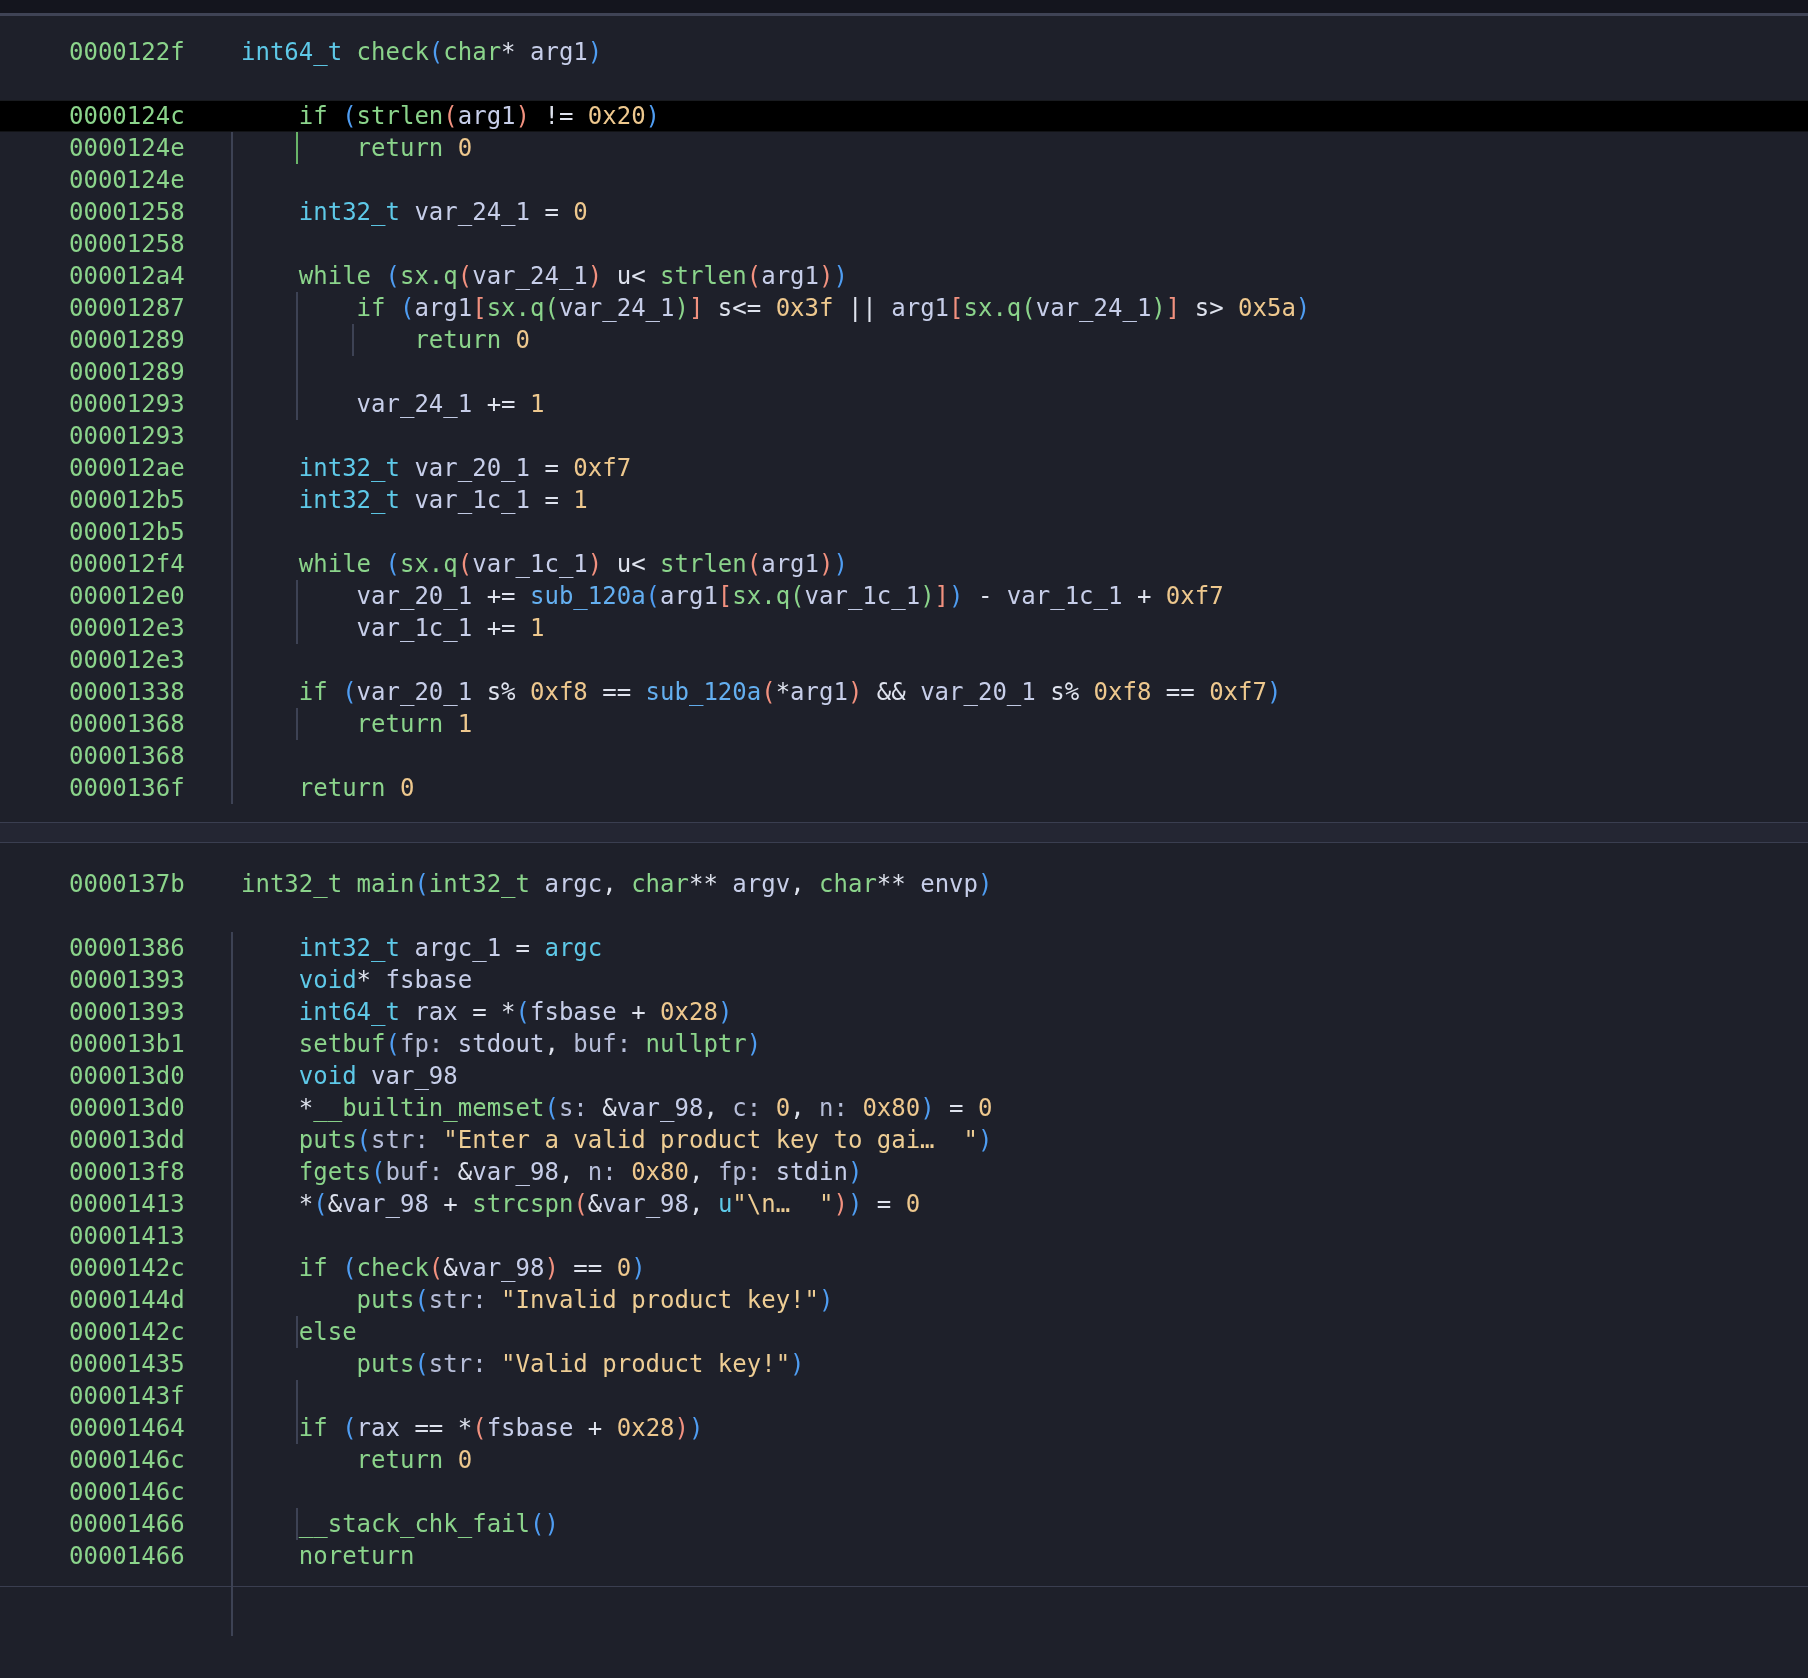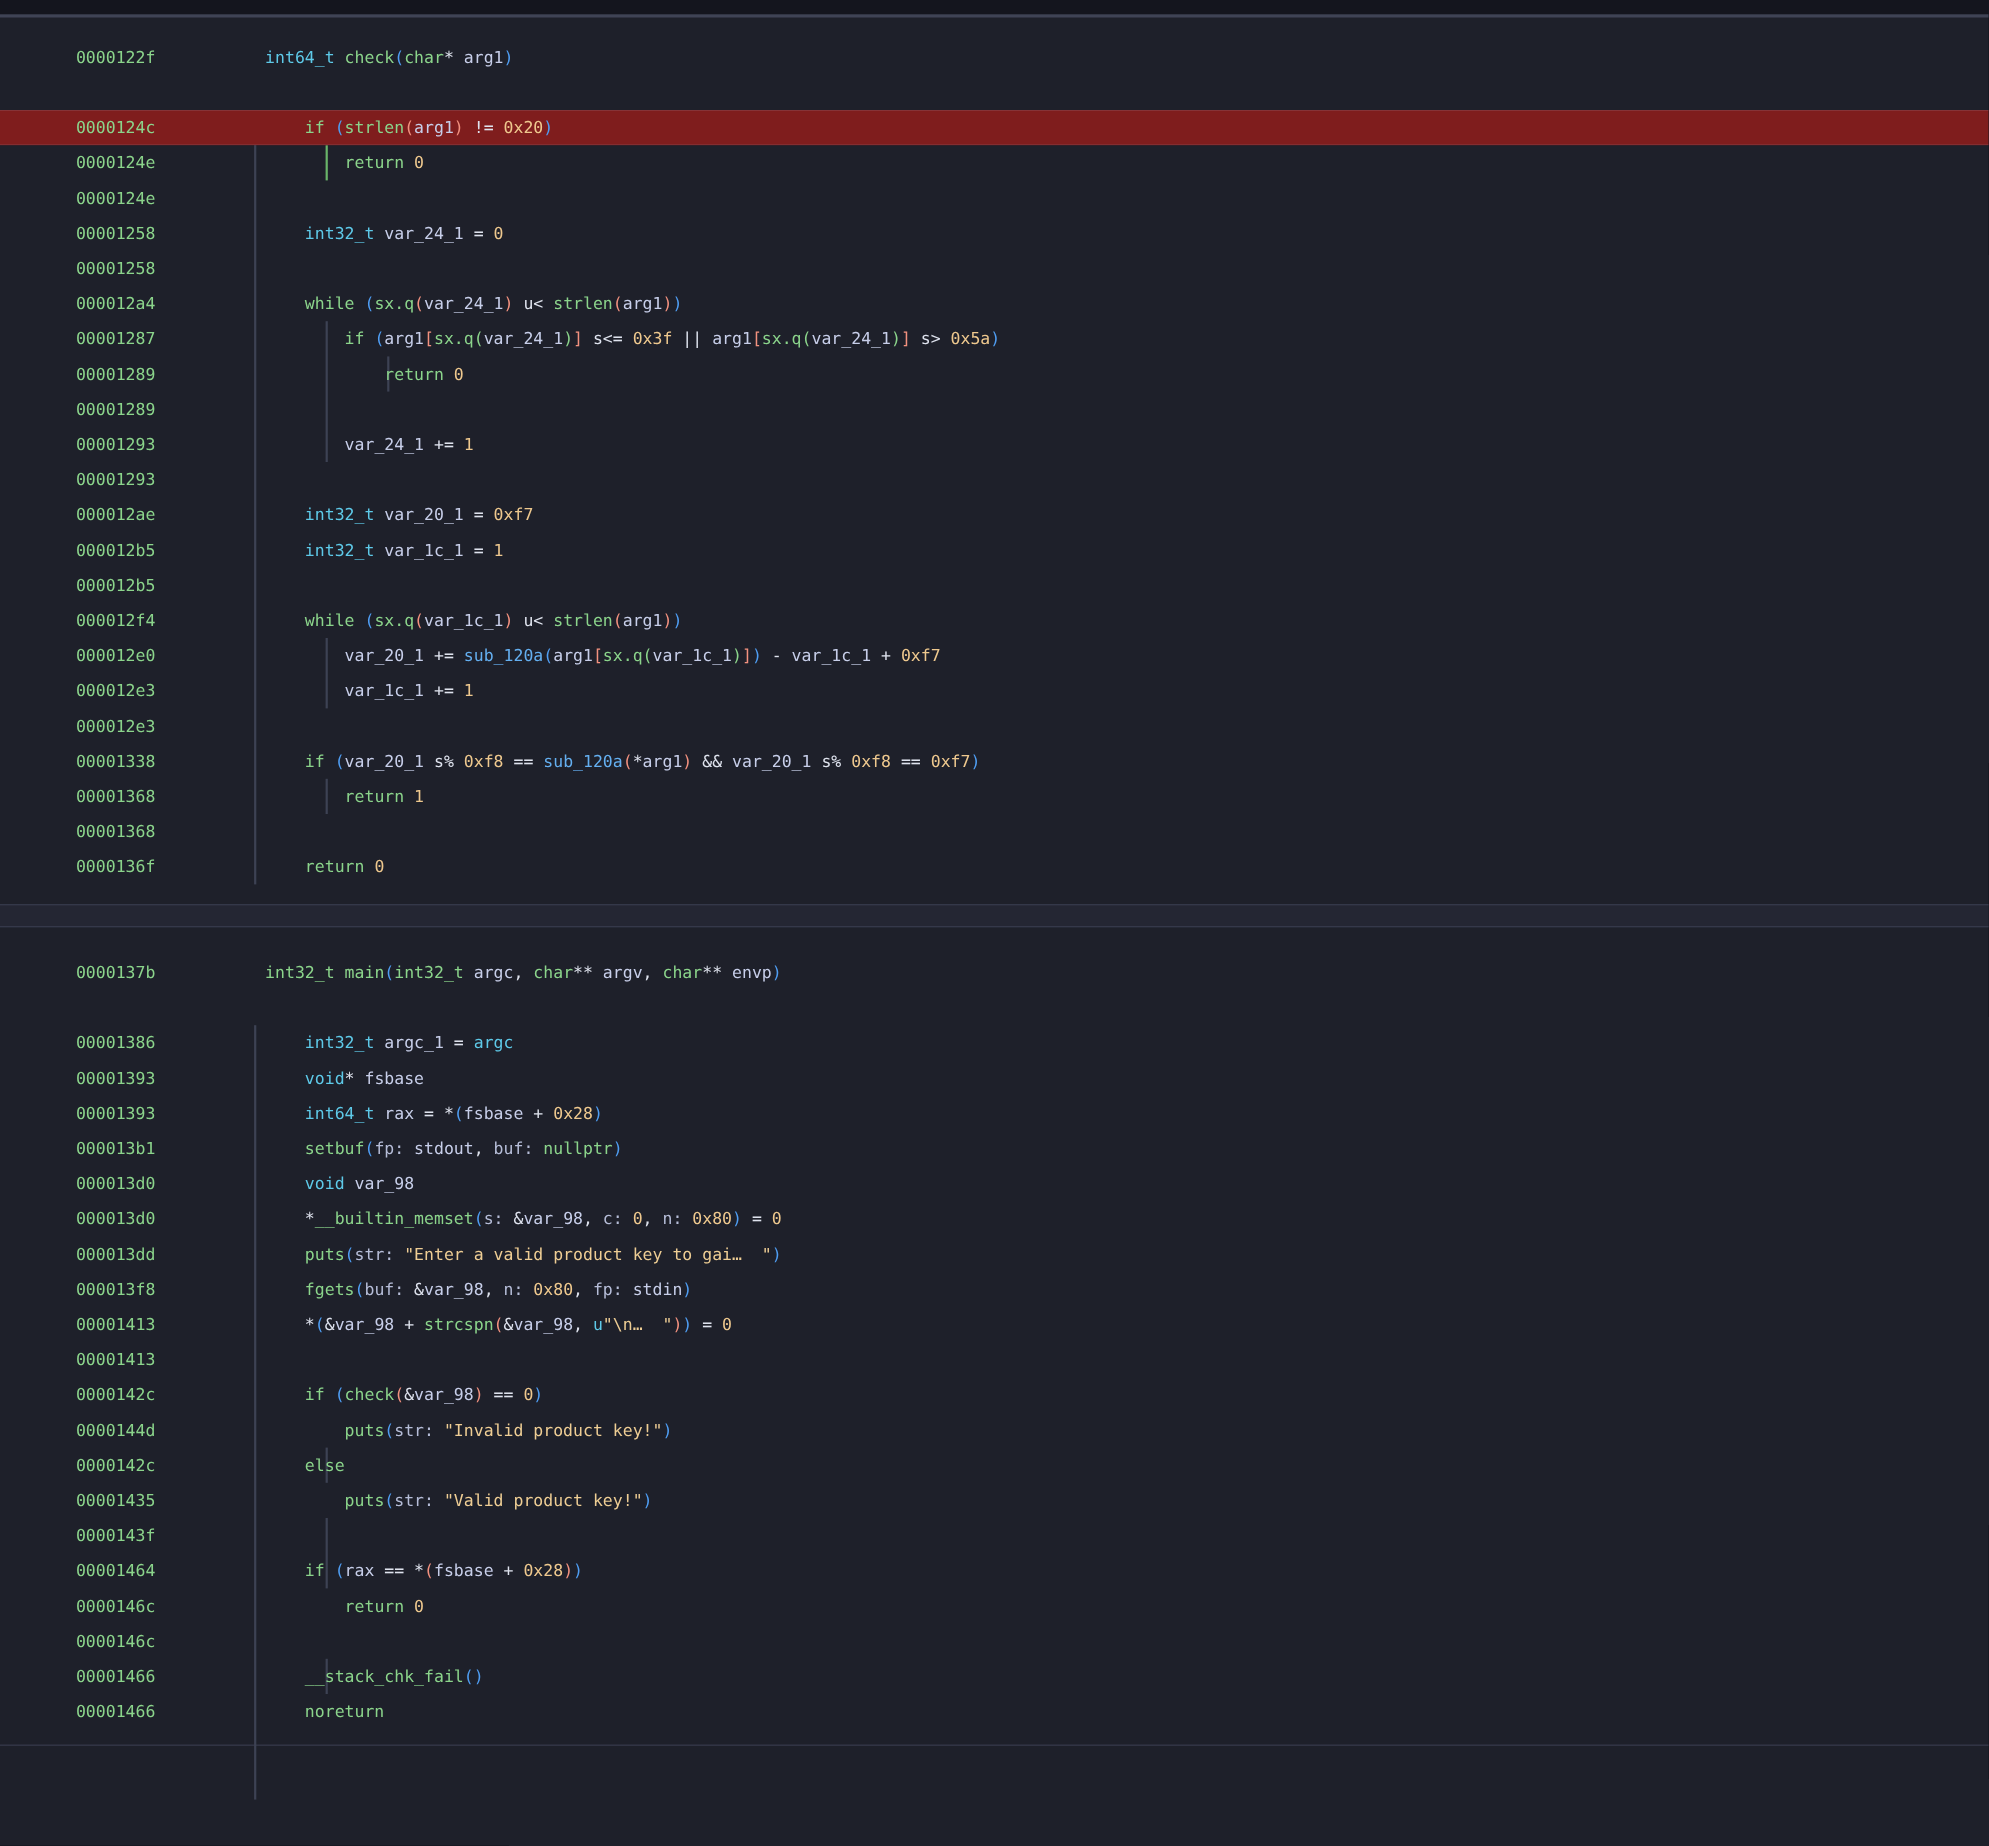--- a/index.html
+++ b/index.html
@@ -1,28 +1,28 @@
 <!DOCTYPE html>
 <html><head>
 <meta charset="utf-8">
 <style>
   html,body{margin:0;padding:0;background:#101117;}
   .page{
     position:relative; width:1808px; height:1678px; overflow:hidden;
     background:#1e202a;
     font-family:"DejaVu Sans Mono","Liberation Mono",monospace;
-    font-size:15px; color:#dfe3ee;
+    font-size:24px; color:#dfe3ee;
   }
   .topbar{height:13px;background:#14151e;border-bottom:3px solid #3f4355;}
   .fn-section{position:relative;}
   .fn-check{margin-top:20px;}
   .fn-main{margin-top:25px;}
   .row{height:32px;line-height:32px;white-space:pre;position:relative;z-index:2;}
   .row.current{
-    background:#7f1d1d;
+    background:#000000;
     box-shadow:inset 0 1px 0 rgba(180,190,220,.14), inset 0 -1px 0 rgba(180,190,220,.10);
   }
   .addr{color:#8bd48b;display:inline-block;margin-left:69px;min-width:172px;}
   .code{color:#dfe3ee;}
   .tk-g{color:#8bd48b;}   
   .tk-c{color:#5ec9e8;}   
   .tk-b{color:#64aff0;text-align:center;}   
   .tk-v{color:#c7cee9;}   
   .tk-n{color:#eec88e;}   
   .tk-s{color:#eecd94;}   

